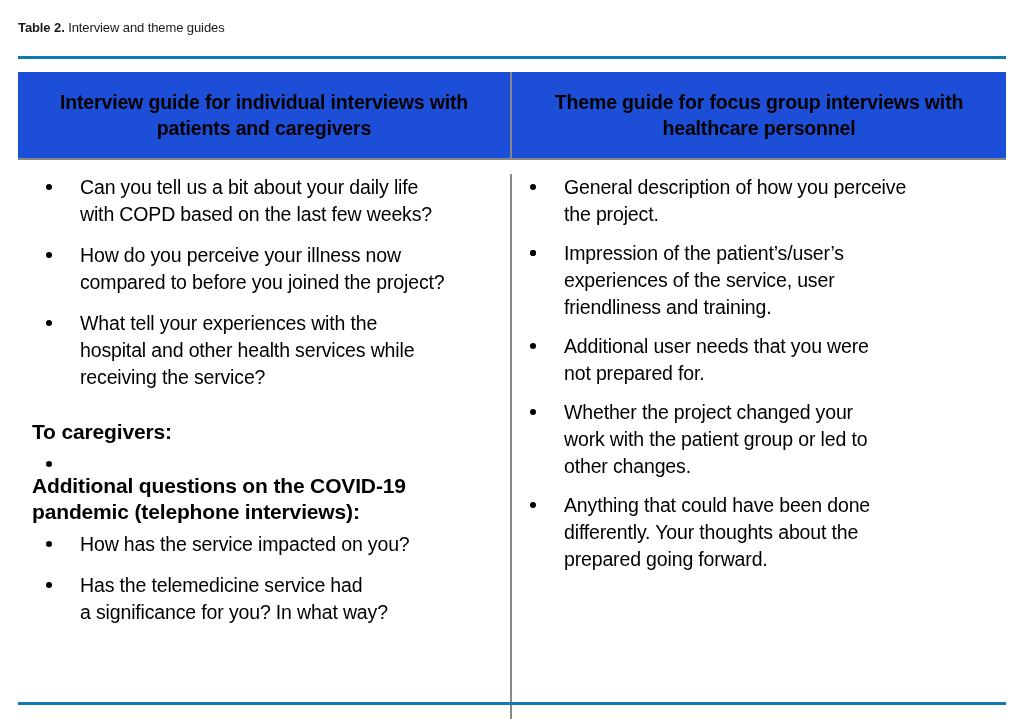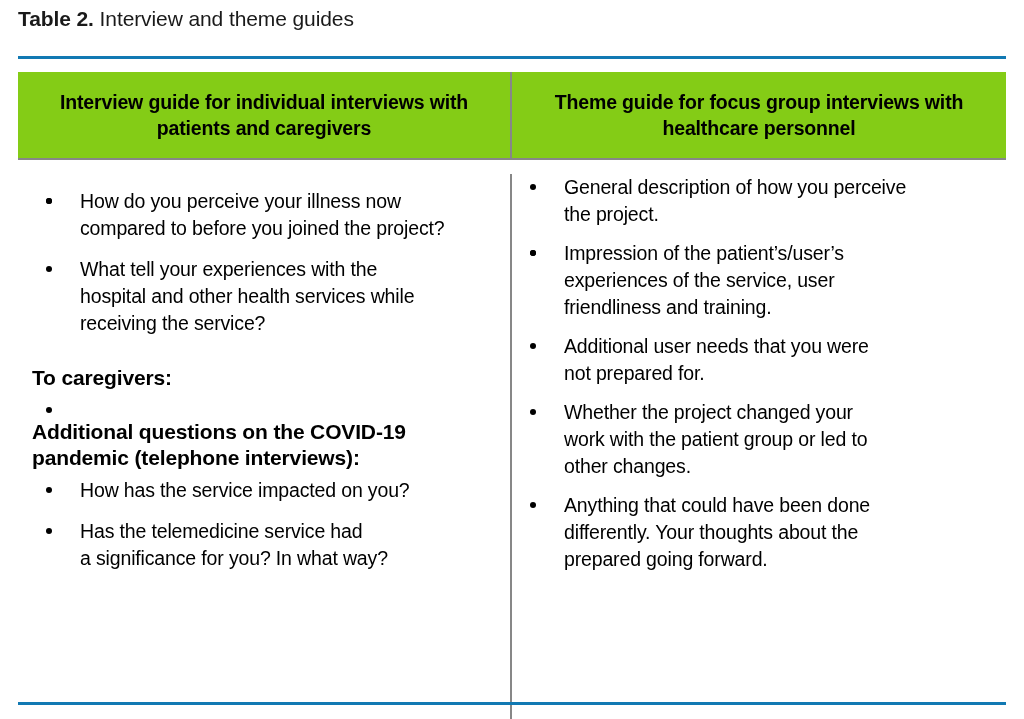--- a/index.html
+++ b/index.html
@@ -19,22 +19,22 @@
     position: relative;
     width: 1024px;
     height: 719px;
     box-sizing: border-box;
   }
 
   
   .caption {
     position: absolute;
     left: 18px;
-    top: 5px;
-    font-size: 21px;
+    top: 14px;
+    font-size: 13px;
     line-height: 28px;
     letter-spacing: -0.1px;
     white-space: nowrap;
     color: #1a1a1a;
   }
   .caption .cap-label {
     font-weight: bold;
   }
   .caption .cap-text {
     font-weight: normal;
@@ -61,21 +61,21 @@
   
   .table {
     position: absolute;
     left: 18px;
     top: 72px;
     width: 988px;
   }
 
   .thead {
     display: flex;
-    background: #84cc16;
+    background: #1d4ed8;
     border-bottom: 2px solid #878787;
     height: 88px;
     box-sizing: border-box;
   }
   .th {
     flex: 0 0 494px;
     width: 494px;
     box-sizing: border-box;
     display: flex;
     align-items: center;
@@ -185,20 +185,22 @@
     </div>
 
     <div class="tbody">
 
       <div class="td td-left">
         <div class="cell-inner-left">
 
           <ul class="bullets">
             <li>
               <span class="bullet-dot"></span>
+              <span class="bullet-text">Can you tell us a bit about your daily life
+with COPD based on the last few weeks?</span>
             </li>
             <li>
               <span class="bullet-dot"></span>
               <span class="bullet-text">How do you perceive your illness now
 compared to before you joined the project?</span>
             </li>
             <li>
               <span class="bullet-dot"></span>
               <span class="bullet-text">What tell your experiences with the
 hospital and other health services while

